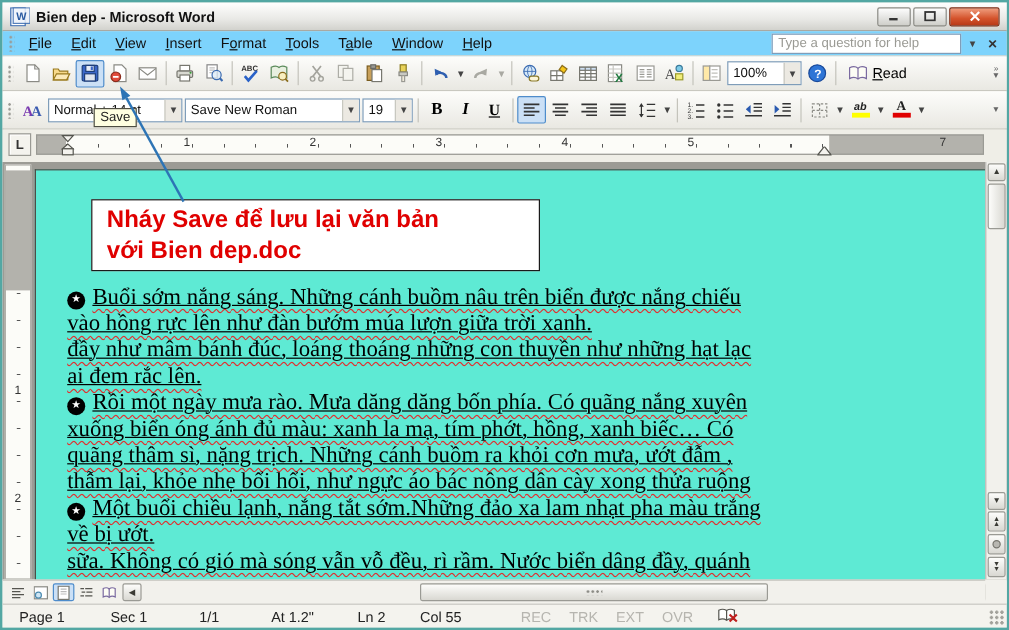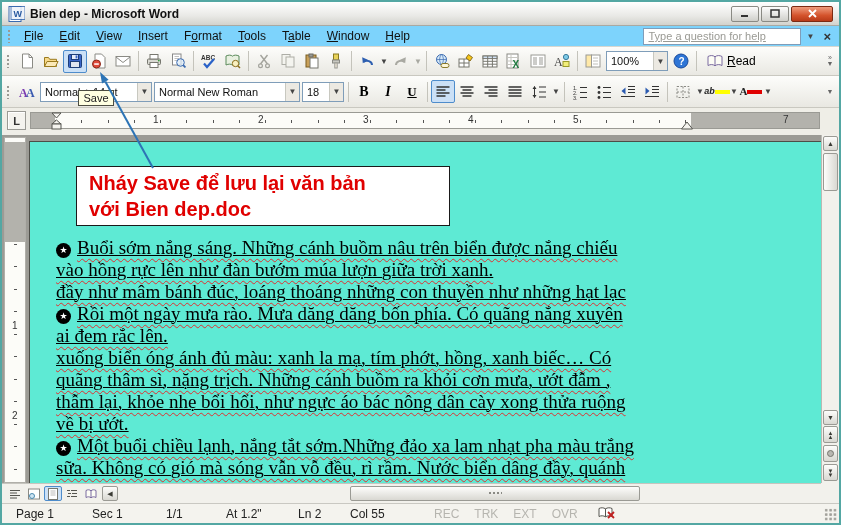--- a/index.html
+++ b/index.html
@@ -14,21 +14,21 @@
   .wbtn { width:28px; height:16px; border:1px solid #8a8a84; border-radius:2px; background:linear-gradient(#fdfdfd,#cfcfca); display:flex; align-items:center; justify-content:center; font-size:9px; color:#333; }
   .wbtn.close { width:42px; background:linear-gradient(#ef9d7e,#d4532c 60%,#b83a18); border-color:#7c2a12; color:#fff; font-weight:bold; font-size:10px; }
 
   
   .menubar { position:absolute; left:0; right:0; top:24px; height:21px; background:#7dd3fc; border-bottom:1px solid #d8d7d0; display:flex; align-items:center; padding:0 4px; }
   .grip { width:5px; height:14px; margin:0 4px 0 1px; background-image:radial-gradient(#9a9a94 1px, transparent 1.2px); background-size:4px 4px; flex:none; }
   .menu-items { display:flex; align-items:center; }
   .menu-item { font-size:12px; color:#111; padding:2px 8px; cursor:default; }
   .menu-item .u { text-decoration:underline; }
   .qwrap { margin-left:auto; display:flex; align-items:center; gap:5px; }
-  .qbox { width:158px; height:17px; border:1px solid #7f9db9; background:#fff; color:#9a9a94; font-size:11px; display:flex; align-items:center; padding:0 4px;text-decoration:underline; }
+  .qbox { width:158px; height:17px; border:1px solid #7f9db9; background:#fff; color:#9a9a94; font-size:11px; display:flex; align-items:center; padding:0 4px; }
   .dda { font-size:8px; color:#444; }
   .menuclose { font-size:13px; font-weight:bold; color:#333; padding:0 4px; }
 
   
   .tbar { position:absolute; left:0; right:0; background:linear-gradient(#fdfdfb,#e9e8e2); border-bottom:1px solid #c9c8c0; display:flex; align-items:center; padding:0 3px; }
   .tb1 { top:45px; height:29px; }
   .tb2 { top:74px; height:32px; }
   .tb { width:24px; height:23px; display:flex; align-items:center; justify-content:center; border:1px solid transparent; border-radius:2px; flex:none; }
   .tb svg { width:16px; height:16px; }
   .tb.sel { background:#cbe0f6; border-color:#4e8ccb; }
@@ -39,21 +39,21 @@
   .zoombox { width:62px; }
   .stylebox { width:112px; }
   .fontbox { width:146px; }
   .sizebox { width:42px; }
   .readbtn { display:flex; align-items:center; gap:4px; font-size:12px; padding:2px 6px; border:1px solid transparent; }
   .readbtn .u { text-decoration:underline; }
   .chev { margin-left:auto; width:12px; display:flex; flex-direction:column; align-items:center; color:#666; font-size:7px; line-height:6px; flex:none; }
   .bchar { font-family:"Liberation Serif",serif; font-weight:bold; font-size:14px; }
   .ichar { font-family:"Liberation Serif",serif; font-weight:bold; font-style:italic; font-size:14px; }
   .uchar { font-family:"Liberation Serif",serif; font-weight:bold; font-size:13px; text-decoration:underline; }
-  .stack { display:flex; flex-direction:row; align-items:center; line-height:9px; }
+  .stack { display:flex; flex-direction:column; align-items:center; line-height:9px; }
   .stack .ab { font-size:9px; font-style:italic; font-weight:bold; color:#222; }
   .stack .fA { font-size:11px; font-weight:bold; color:#222; font-family:"Liberation Serif",serif; }
   .stack .bar { width:15px; height:4px; display:block; }
 
   
   .tooltip { position:absolute; left:76px; top:88px; width:36px; height:16px; background:#ffffe1; border:1px solid #4d4d42; font-size:11px; color:#222; display:flex; align-items:center; justify-content:center; z-index:40; }
 
   
   .rulerrow { position:absolute; left:0; right:0; top:106px; height:27px; background:#efeee7; }
   .tabsel { position:absolute; left:5px; top:3px; width:19px; height:19px; background:#f4f3ee; border:1px solid #9a9a94; box-shadow:1px 1px 0 #fff inset; font-size:11px; font-weight:bold; color:#333; display:flex; align-items:center; justify-content:center; }
@@ -371,27 +371,27 @@
           <text x="7" y="12.5" font-size="12" font-weight="bold" font-family="serif" fill="#3a5ab0">A</text>
         </svg>
       </div>
     <div class="combo stylebox">
         <span>Normal + 14 pt</span>
         <span class="dd">
           <span class="dda">▼</span>
         </span>
       </div>
     <div class="combo fontbox">
-        <span>Normal New Roman</span>
+        <span>Save New Roman</span>
         <span class="dd">
           <span class="dda">▼</span>
         </span>
       </div>
     <div class="combo sizebox">
-        <span>18</span>
+        <span>19</span>
         <span class="dd">
           <span class="dda">▼</span>
         </span>
       </div>
     <div class="sep"></div>
     <div class="tb">
         <span class="bchar">B</span>
       </div>
     <div class="tb">
         <span class="ichar">I</span>
@@ -537,33 +537,33 @@
       </div>
       <div class="doc-text">
 
           <div class="dline"><span class="bullet">★</span><span class="sp">Buổi sớm nắng sáng. Những cánh buồm nâu trên biển được nắng chiếu</span></div>
 
           <div class="dline"><span class="bullet"></span><span class="sp">vào hồng rực lên như đàn bướm múa lượn giữa trời xanh.</span></div>
 
 
           <div class="dline"><span class="bullet"></span><span class="sp">đầy như mâm bánh đúc, loáng thoáng những con thuyền như những hạt lạc</span></div>
 
+          <div class="dline"><span class="bullet"></span><span class="sp">ai đem rắc lên.</span></div>
+
           <div class="dline"><span class="bullet">★</span><span class="sp">Rồi một ngày mưa rào. Mưa dăng dăng bốn phía. Có quãng nắng xuyên</span></div>
 
-          <div class="dline"><span class="bullet"></span><span class="sp">ai đem rắc lên.</span></div>
-
           <div class="dline"><span class="bullet"></span><span class="sp">xuống biển óng ánh đủ màu: xanh la mạ, tím phớt, hồng, xanh biếc… Có</span></div>
 
           <div class="dline"><span class="bullet"></span><span class="sp">quãng thâm sì, nặng trịch. Những cánh buồm ra khỏi cơn mưa, ướt đẫm ,</span></div>
 
           <div class="dline"><span class="bullet"></span><span class="sp">thẫm lại, khỏe nhẹ bổi hổi, như ngực áo bác nông dân cày xong thửa ruộng</span></div>
 
+          <div class="dline"><span class="bullet">★</span><span class="sp">Một buổi chiều lạnh, nắng tắt sớm.Những đảo xa lam nhạt pha màu trắng</span></div>
+
           <div class="dline"><span class="bullet"></span><span class="sp">về bị ướt.</span></div>
-
-          <div class="dline"><span class="bullet">★</span><span class="sp">Một buổi chiều lạnh, nắng tắt sớm.Những đảo xa lam nhạt pha màu trắng</span></div>
 
           <div class="dline"><span class="bullet"></span><span class="sp">sữa. Không có gió mà sóng vẫn vỗ đều, rì rầm. Nước biển dâng đầy, quánh</span></div>
         </div>
     </div>
 
     <div class="vscroll">
       <div class="sbtn" style="top:1px">▲</div>
       <div class="vthumb"></div>
       <div class="sbtn" style="bottom:58px">▼</div>
       <div class="sbtn" style="bottom:40px;height:17px">

